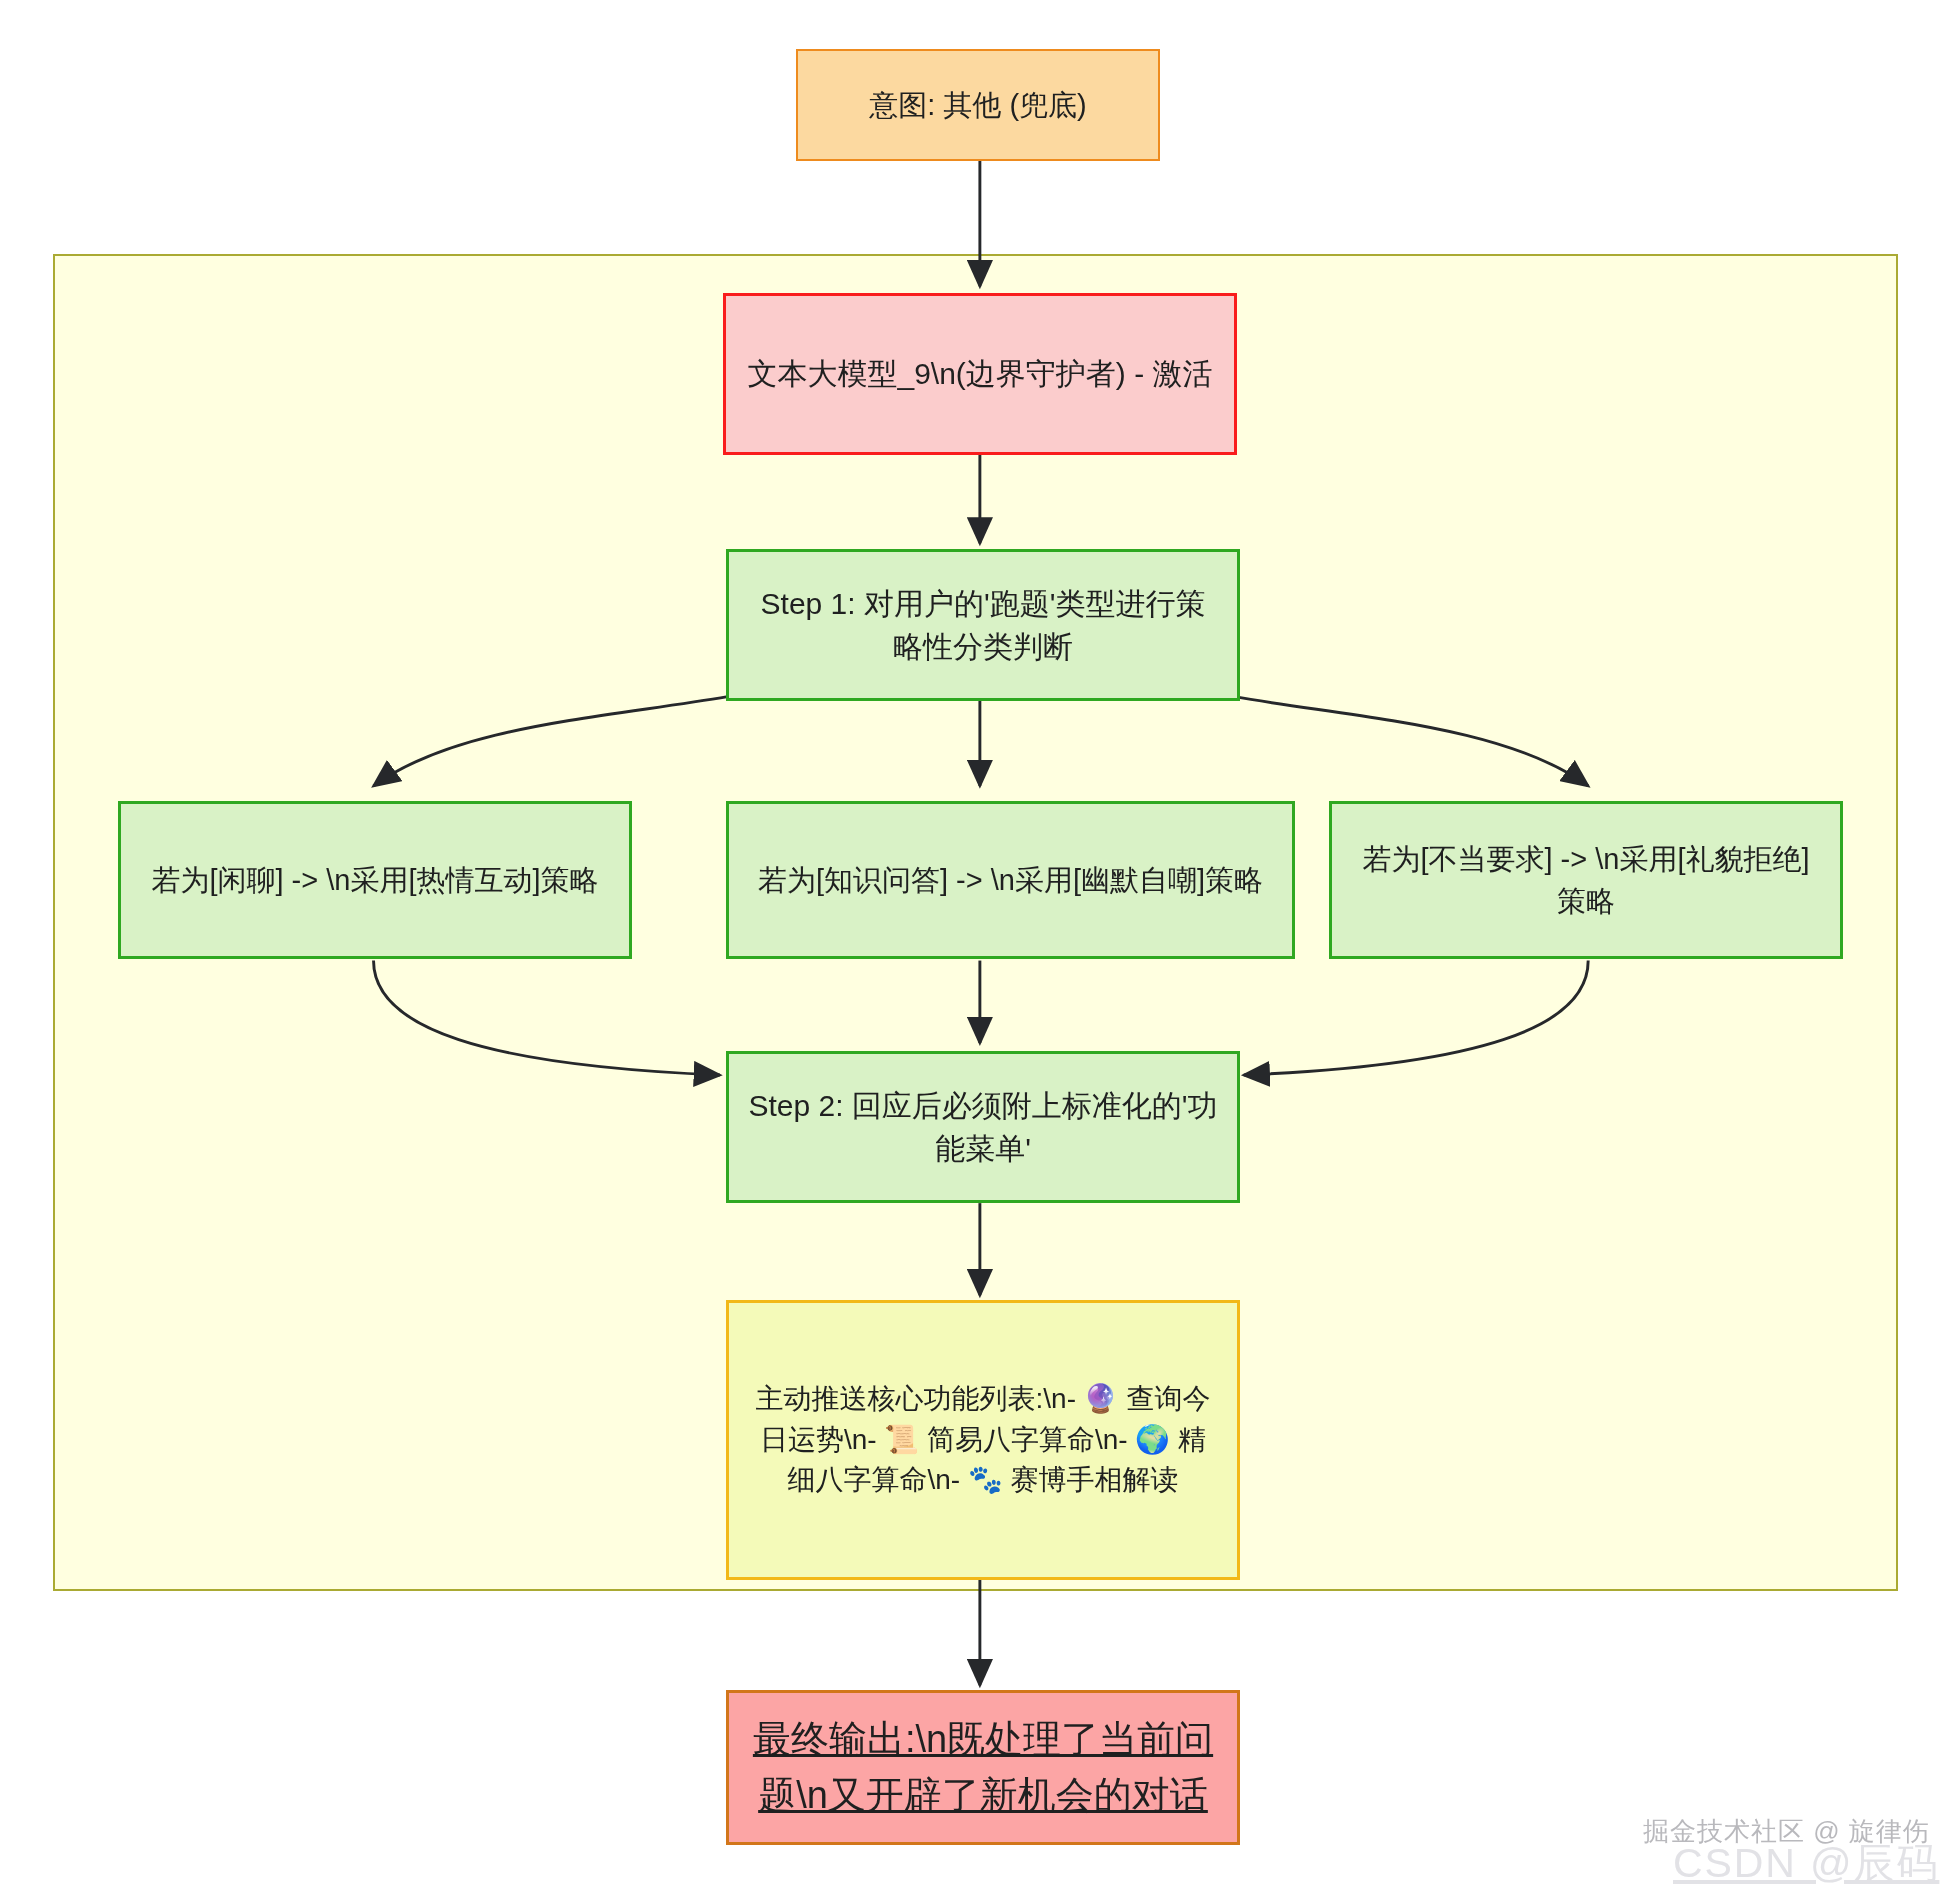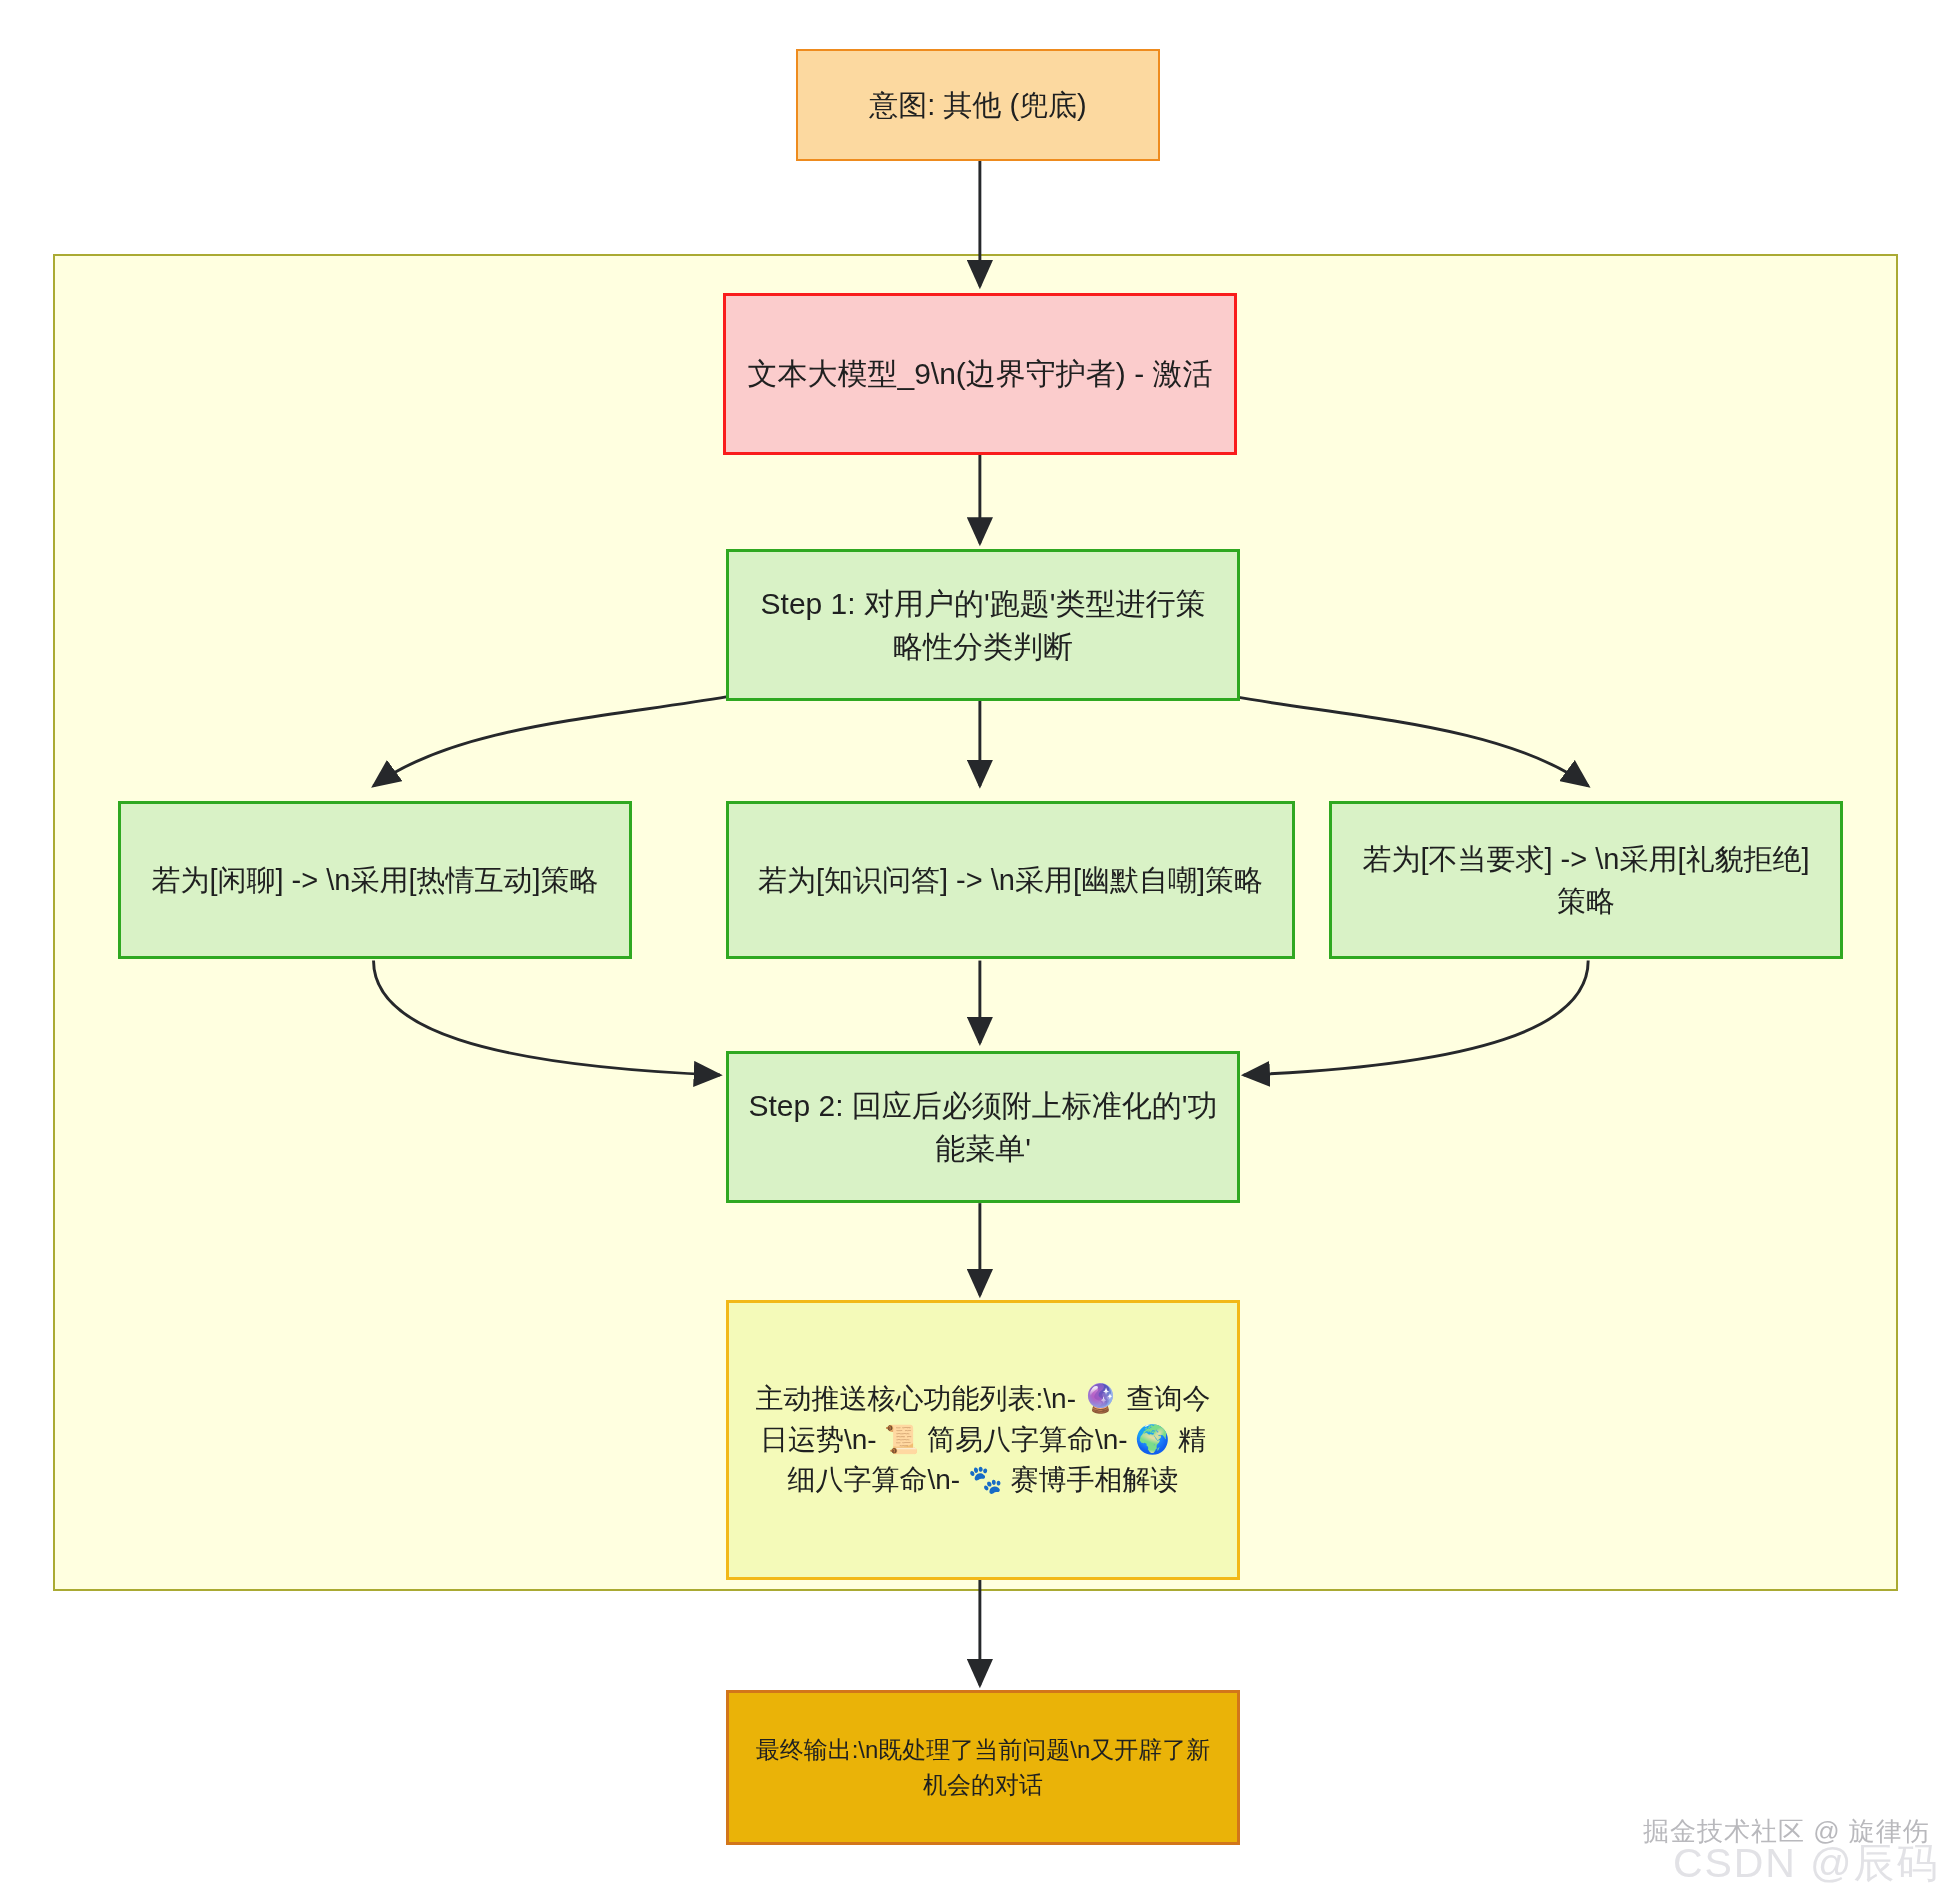--- a/index.html
+++ b/index.html
@@ -49,23 +49,24 @@
     background:#D9F2C6;
     border:3.9px solid #2FA821;
     font-size:29px;
   }
   .n-menu{
     background:#F4FAB9;
     border:3.9px solid #F2B818;
     font-size:28px;
   }
   .n-final{
-    background:#eab308;
+    background:#fca5a5;
     border:3.9px solid #D2761A;
-    font-size:24px;
+    font-size:38px;
+    text-decoration:underline;
   }
 
   
   .subgraph{
     position:absolute;
     box-sizing:border-box;
     background:#FFFFE0;
     border:2.9px solid #AAAA33;
   }
   .subgraph-title{
@@ -171,16 +172,16 @@
   <div class="node n-menu" style="left:726px; top:1300px; width:514px; height:280px;">
     <span class="txt">主动推送核心功能列表:\n- 🔮 查询今日运势\n- 📜 简易八字算命\n- 🌍 精细八字算命\n- 🐾 赛博手相解读</span>
   </div>
 
   <div class="node n-final" style="left:726px; top:1690px; width:514px; height:155px;">
     <span class="txt">最终输出:\n既处理了当前问题\n又开辟了新机会的对话</span>
   </div>
 
   <div class="wm wm-juejin" style="left:1643px; top:1814px;">掘金技术社区 @ 旋律伤</div>
 
-  <div class="wm wm-csdn" style="left:1673px; top:1836px;">CSDN @辰码</div>
+  <div class="wm wm-csdn" style="left:1673px; top:1836px;text-decoration:underline;">CSDN @辰码</div>
 
 </div>
 
 
 </body></html>

